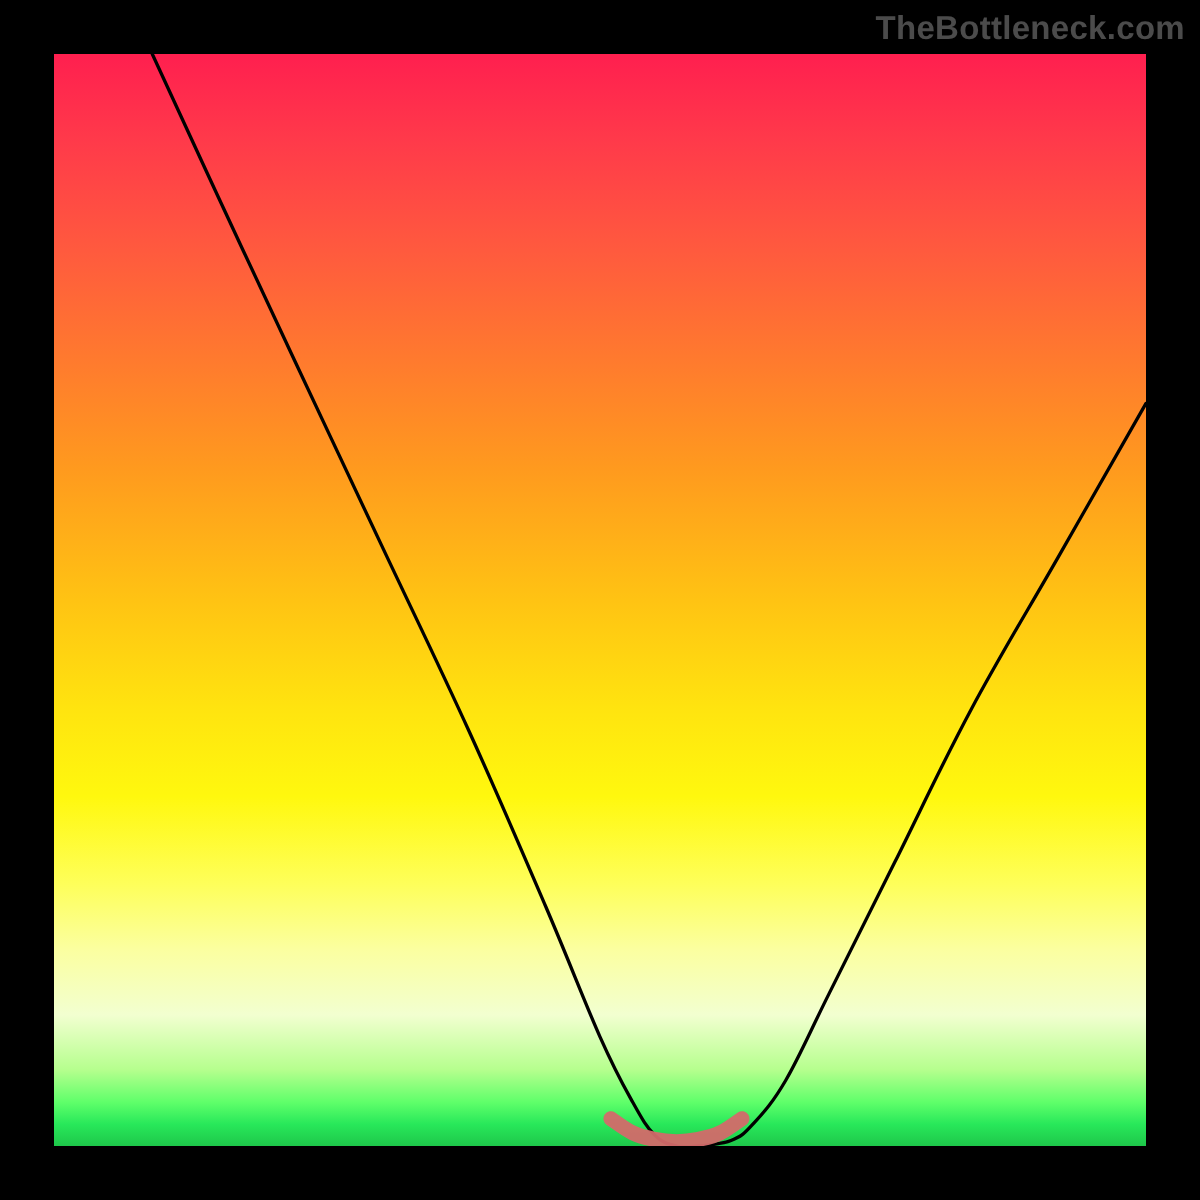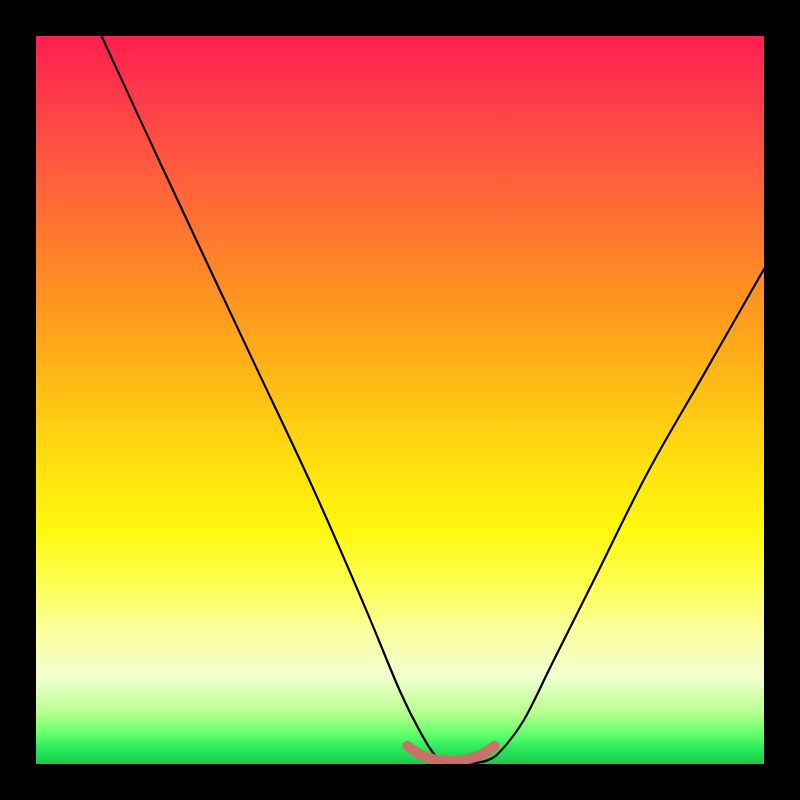--- a/index.html
+++ b/index.html
@@ -59,20 +59,21 @@
     position: absolute;
     top: 0;
     left: 0;
   }
 </style>
 </head>
 <body>
 
 <div class="frame">
 
+  <div class="watermark">TheBottleneck.com</div>
 
   <div class="plot">
     <svg class="overlay" width="728" height="728" viewBox="0 0 728 728">
       <g>
         <path id="curve-path" fill="none" stroke="#000" stroke-width="2.2" stroke-linecap="round" stroke-linejoin="round" d="M 65.52 0 C 73.38239999999999 17.035199999999996, 92.1648 57.948799999999984, 109.2 94.63999999999999 C 126.2352 131.3312, 140.504 161.90720000000005, 160.16 203.84000000000003 C 179.816 245.77280000000002, 197.4336 283.04639999999995, 218.4 327.59999999999997 C 239.3664 372.1536, 256.984 408.1168, 276.64 451.36 C 296.296 494.6032, 311.8752 531.1488, 327.6 567.84 C 343.32480000000004 604.5312, 353.5168 631.6128000000001, 364 655.2 C 374.4832 678.7872, 379.288 687.0864, 385.84000000000003 698.88 C 392.39200000000005 710.6736, 395.15840000000003 715.4784000000001, 400.40000000000003 720.72 C 405.64160000000004 725.9616, 409.7184 726.6896, 414.96 728 C 420.2016 729.3104, 422.96799999999996 728.6552, 429.52 728 C 436.072 727.3448, 444.808 726.9808, 451.36 724.36 C 457.91200000000003 721.7392, 459.368 720.6472, 465.92 713.44 C 472.47200000000004 706.2328000000001, 478.58720000000005 700.0448000000001, 487.76000000000005 684.32 C 496.93280000000004 668.5952, 503.776 652.2879999999999, 516.88 626.0799999999999 C 529.984 599.872, 543.5248 572.7904, 560.5600000000001 538.72 C 577.5952000000001 504.6496, 591.864 473.4912, 611.52 436.8 C 631.1759999999999 400.10880000000003, 648.7936 371.5712, 669.76 334.88 C 690.7264 298.1888, 717.5168 251.30559999999997, 728 232.95999999999998"></path>
       </g>
       <g>
         <path id="marker-path" fill="none" stroke="#d36a6a" stroke-width="10" stroke-linecap="round" stroke-linejoin="round" opacity="0.95" d="M 371.28000000000003 709.8 C 373.9008 711.50352, 380.5984 716.77424, 385.84000000000003 719.264 C 391.08160000000004 721.75376, 395.15840000000003 722.58368, 400.40000000000003 723.632 C 405.64160000000004 724.6803199999999, 409.7184 725.088, 414.96 725.088 C 420.2016 725.088, 424.2784 724.6803199999999, 429.52 723.632 C 434.7616 722.58368, 438.8384 721.75376, 444.08 719.264 C 449.3216 716.77424, 456.0192 711.50352, 458.64 709.8"></path>
       </g>
     </svg>

